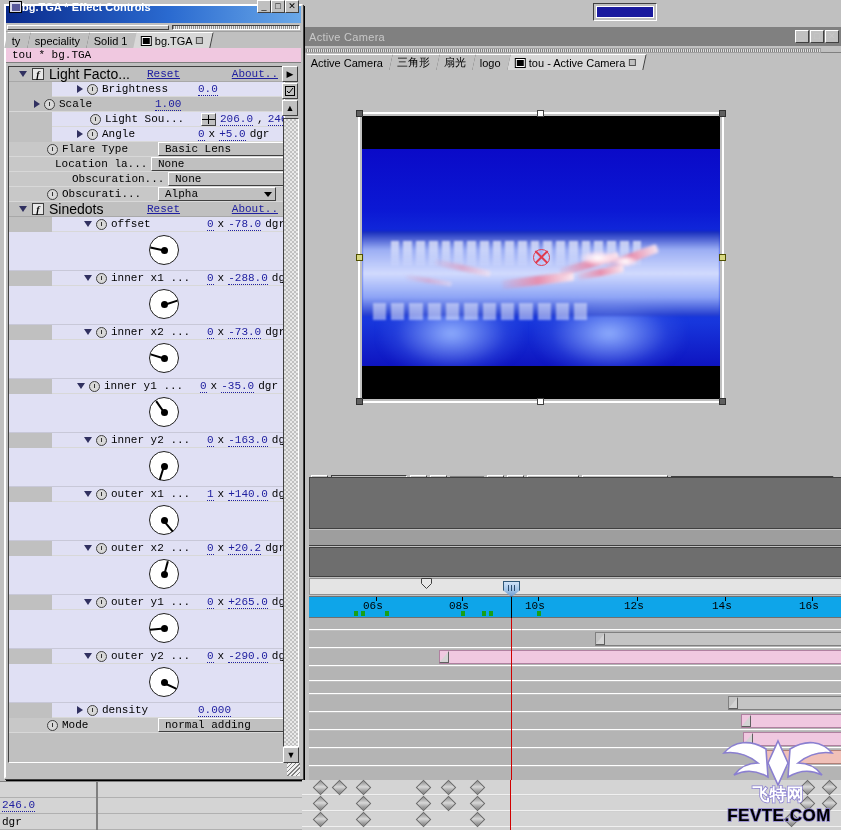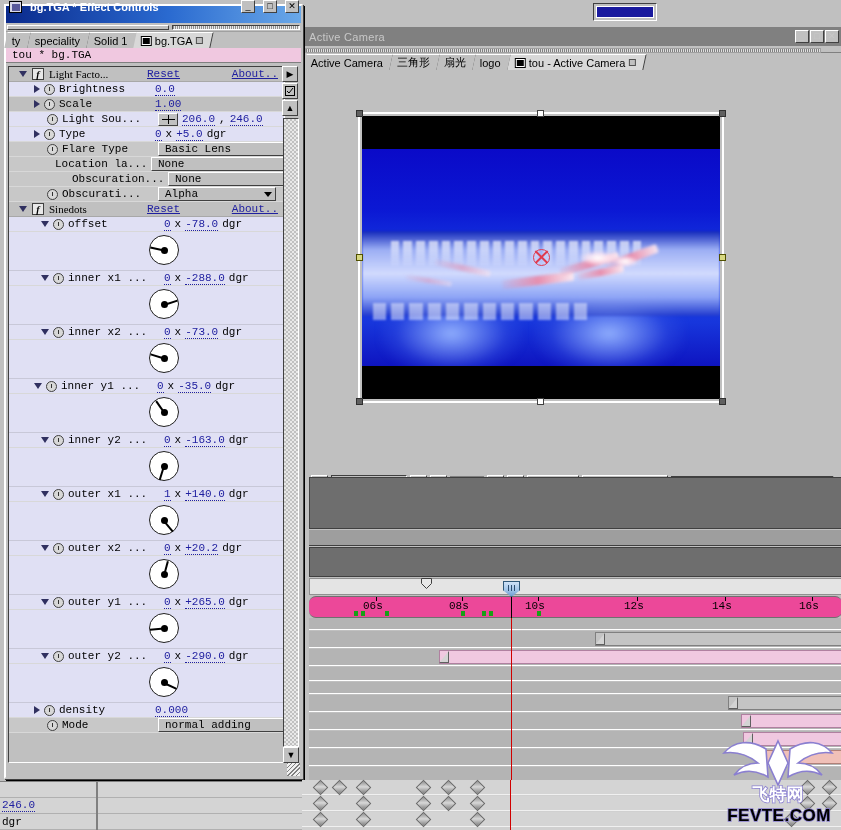--- a/index.html
+++ b/index.html
@@ -150,21 +150,21 @@
   }
 
   
   #tl { position:absolute; left:0; top:449px; width:539px; height:354px; background:#c0c0c0; }
   #tl-darkA { position:absolute; left:6px; top:0; width:533px; height:52px; background:#6e6e6e; border:1px solid #404040; }
   #tl-lightA{ position:absolute; left:6px; top:53px; width:533px; height:16px; background:#9e9e9e; border-bottom:1px solid #404040;}
   #tl-darkB { position:absolute; left:6px; top:70px; width:533px; height:30px; background:#6e6e6e; border:1px solid #404040; }
   #tl-navstrip { position:absolute; left:6px; top:101px; width:533px; height:17px; background:#e4e4e4; border:1px solid #909090; }
   #tl-ruler {
     position:absolute; left:6px; top:119px; width:533px; height:22px;
-    background:#ec4899; border-top:1px solid #707070; border-bottom:1px solid #707070;border-radius:7px;
+    background:#0ea5e9; border-top:1px solid #707070; border-bottom:1px solid #707070;
   }
   .tick-label { position:absolute; top:3px; font-size:11px; color:#000; font-family:"Liberation Mono",monospace; }
   .tick-label::before{ content:""; position:absolute; left:13px; top:-3px; width:1px; height:4px; background:#000; }
   .greentick { position:absolute; bottom:1px; width:4px; height:5px; background:#18a018; }
   #tl-marker {
     position:absolute; left:118px; top:101px; width:11px; height:11px; z-index:6;
   }
   #tl-marker svg { display:block; }
   #cti {
     position:absolute; left:200px; top:104px; width:17px; z-index:8;
@@ -214,21 +214,21 @@
   #ec {
     position:absolute; left:4px; top:4px; width:299px; height:775px;
     background:#c0c0c0;
     border:2px solid #c0c0c0; border-top-color:#fff; border-left-color:#fff;
     box-shadow:1px 1px 0 #404040, 2px 2px 0 #000;
     z-index:20;
   }
   #ec-title {
     height:17px;
     background:linear-gradient(90deg,#0a2a8c 0%,#2a6ad0 55%,#6aa8e8 100%);
-    display:flex; align-items:center; padding:0 2px 16px 3px; gap:8px;
+    display:flex; align-items:center; padding:0 2px 16px 3px; gap:0;
   }
   #ec-title .tlabel { color:#fff; font-size:11px; font-weight:bold; flex:1; white-space:nowrap; }
   #ec-icon {
     width:13px; height:12px; background:#d8d8e8; border:1px solid #000; position:relative; flex:0 0 auto;
   }
   #ec-icon::after{content:"";position:absolute;left:2px;top:2px;width:8px;height:7px;background:#5a5a9a;}
   #ec-gripbar { height:9px; background:#c0c0c0; position:relative; border-bottom:1px solid #a0a0a0; }
   #ec-gripbar .g1{ position:absolute; left:1px; top:2px; width:162px; height:5px; background:#c0c0c0; border:1px solid; border-color:#fff #404040 #404040 #fff; }
   #ec-gripbar .g2{ position:absolute; left:166px; top:2px; right:1px; height:5px; background:repeating-linear-gradient(90deg,#909090 0 1px,#e8e8e8 1px 2px); border:1px solid; border-color:#404040 #fff #fff #404040; }
 
@@ -247,30 +247,30 @@
     height:15px; background:#c0c0c0; display:flex; align-items:center; gap:5px;
     padding-left:10px; border-bottom:1px solid #a8a8a8; position:relative;
   }
   .tri { width:0;height:0;border-left:4px solid transparent;border-right:4px solid transparent;border-top:6px solid #303060; }
   .tri.closed { border-left:6px solid #303060; border-top:4px solid transparent; border-bottom:4px solid transparent; border-right:0; }
   .fxbadge {
     width:12px;height:12px;background:#e8e8e8;border:1px solid #404040;
     display:flex;align-items:center;justify-content:center;
     font-family:"Liberation Serif",serif; font-style:italic; font-weight:bold; font-size:10px;
   }
-  .fxname { font-size:11px; font-family:Liberation Serif, serif; flex:0 0 auto; }
+  .fxname { font-size:14px; font-family:Liberation Sans, sans-serif; flex:0 0 auto; }
   .lnk { color:#2020a0; text-decoration:underline; font-size:11px; font-family:"Liberation Mono",monospace; }
   .fx-header .reset { position:absolute; left:138px; }
   .fx-header .about { position:absolute; right:6px; }
 
   .prow {
     min-height:15px; display:flex; align-items:center; gap:4px;
     padding-left:25px; border-bottom:1px solid #d8d8d8; background:#c0c0c0;
   }
-  .prow.alt { background:#e0e0f4; }
+  .prow.alt { background:#e0e0f4;margin-left:43px; }
   .prow.plain { background:#c8c8c8; }
   .pname { font-size:11px; font-family:"Liberation Mono",monospace; width:92px; flex:0 0 auto; white-space:nowrap; }
   .stopw {
     width:11px;height:11px;border:1px solid #404040;border-radius:50%;background:#d8d8d8;
     position:relative; flex:0 0 auto;
   }
   .stopw::after{content:"";position:absolute;left:4px;top:2px;width:1px;height:4px;background:#303030;}
   .pval { color:#2020a0; font-size:11px; font-family:"Liberation Mono",monospace; border-bottom:1px dotted #2020a0; }
   .punit { font-size:11px; font-family:"Liberation Mono",monospace; color:#000; }
   .pdrop {
@@ -684,21 +684,21 @@
       </i>
       <span class="pval">206.0</span>
       <span class="punit">,</span>
       <span class="pval">246.0</span>
     </div>
 
 
     <div class="prow alt">
       <i class="tri closed"></i>
       <i class="stopw"></i>
-      <span class="pname">Type</span>
+      <span class="pname">Angle</span>
       <span class="pval">0</span>
       <span class="punit">x</span>
       <span class="pval">+5.0</span>
       <span class="punit">dgr</span>
     </div>
 
     <div class="prow plain" style="padding-left:38px">
       <i class="stopw"></i>
       <span class="pname">Flare Type</span>
       <div class="pdrop">

